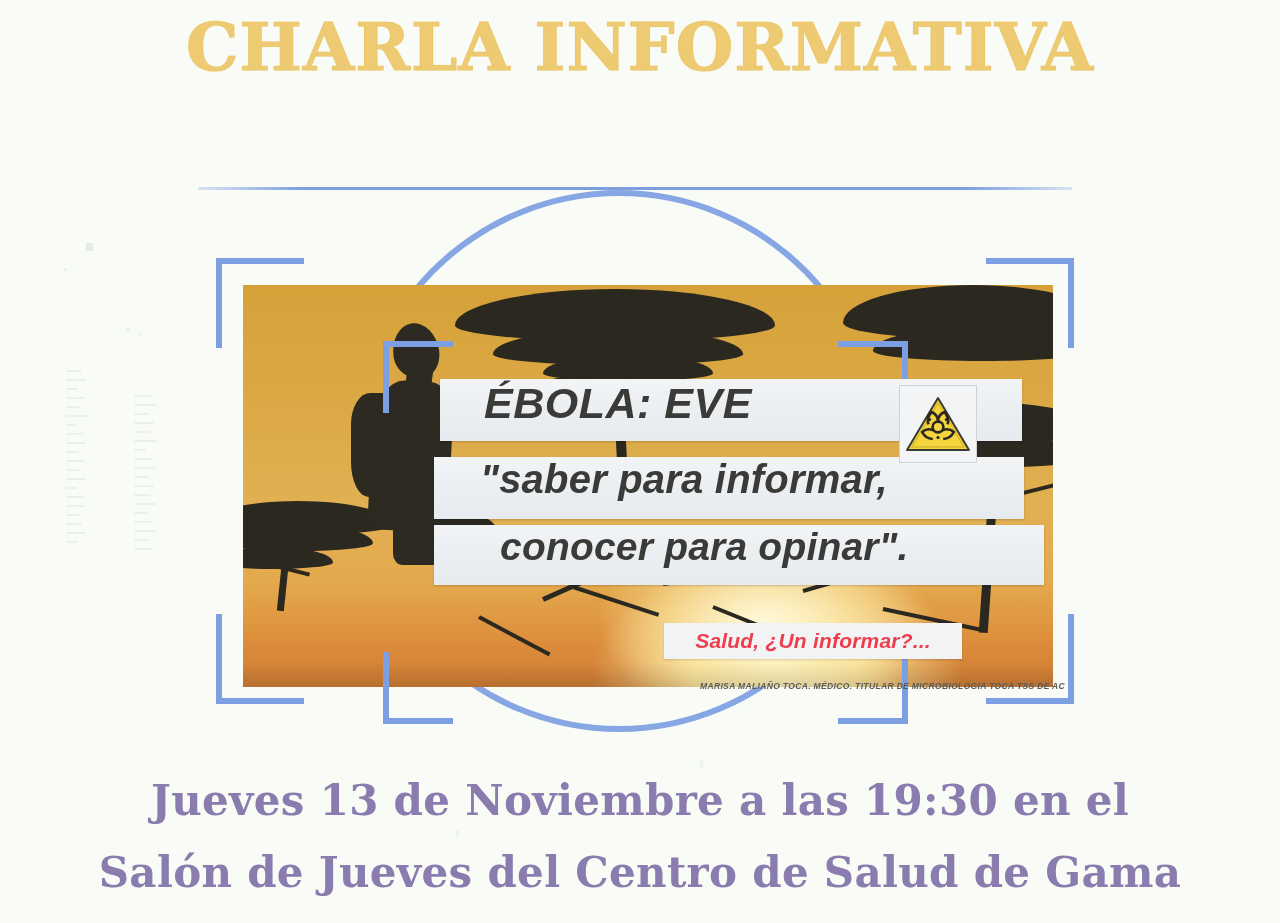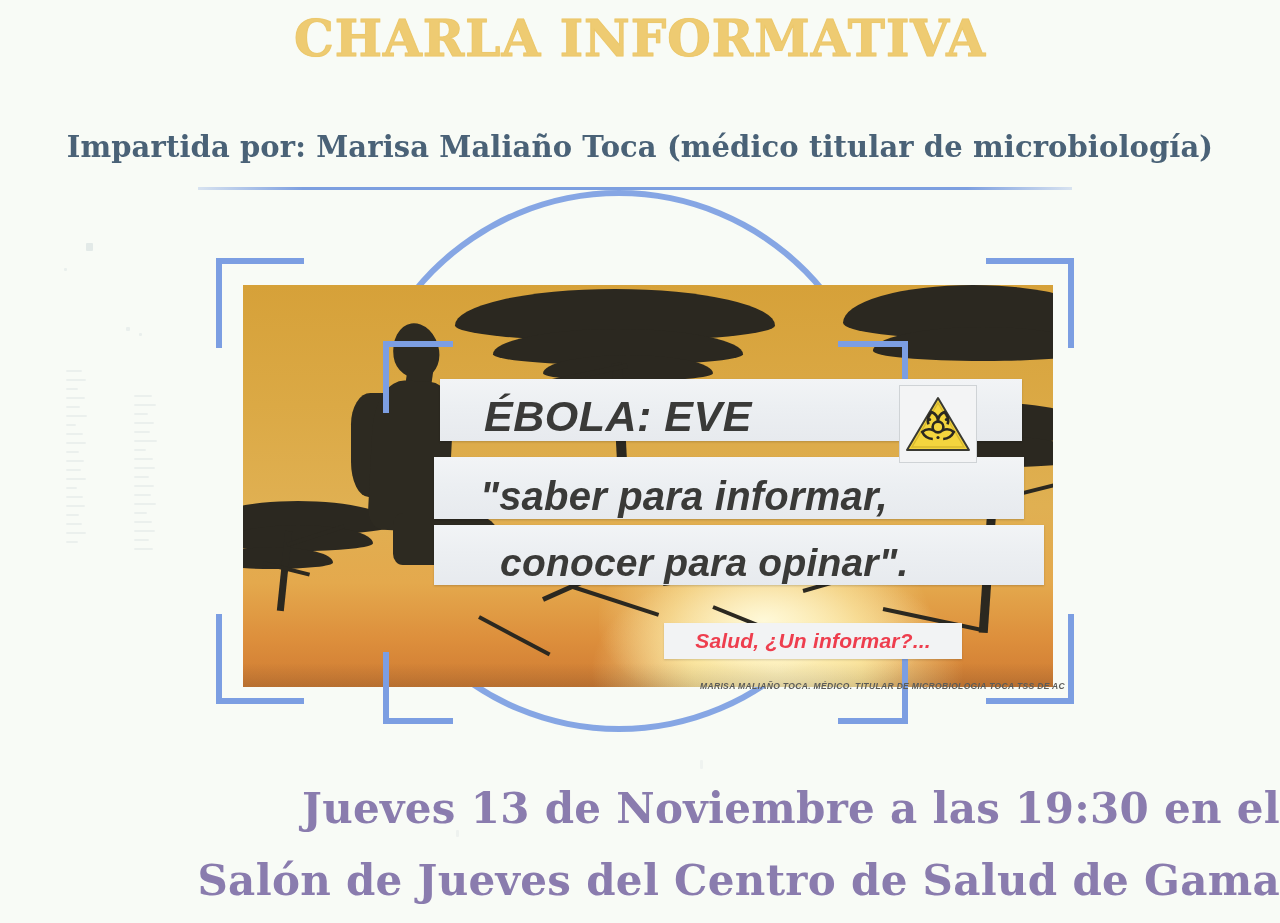--- a/index.html
+++ b/index.html
@@ -32,21 +32,21 @@
     border-radius:1px;
   }
 
   
   .title{
     position:absolute;
     left:0;right:0;top:14px;
     text-align:center;
     font-family:"DejaVu Serif","Liberation Serif",serif;
     font-weight:bold;
-    font-size:50px;
+    font-size:66px;
     letter-spacing:1px;
     color:#eecb72;
     line-height:1;
     text-shadow:0 0 1px #e7c469;
     -webkit-text-stroke:1px #ecc86c;
     white-space:nowrap;
   }
   .subtitle{
     position:absolute;
     left:0;right:0;top:130px;
@@ -146,21 +146,21 @@
 
   
   .panel{
     position:absolute;
     background:linear-gradient(to bottom,#f2f4f6 0%,#eceff2 45%,#e7eaee 100%);
     color:#3a3a38;
     font-family:"Liberation Sans","DejaVu Sans",sans-serif;
     font-weight:bold;
     font-style:italic;
     display:flex;
-    align-items:flex-end;
+    align-items:flex-start;
     box-shadow:0 1px 2px rgba(0,0,0,.18);
   }
   .panel-1{
     left:440px;top:379px;width:538px;height:62px;
     justify-content:flex-start;padding-left:44px;
     font-size:43px;letter-spacing:.5px;
   }
   .panel-2{
     left:434px;top:457px;width:544px;height:62px;
     padding-left:46px;font-size:40px;letter-spacing:.2px;
@@ -202,26 +202,25 @@
     font-weight:bold;
     font-size:8.5px;
     letter-spacing:.35px;
     white-space:nowrap;
   }
 
   
   .footer{
     position:absolute;
     left:0;right:0;top:772px;
-    text-align:right;
+    text-align:center;
     font-family:"DejaVu Serif","Liberation Serif",serif;
     font-weight:bold;
     color:#8a7cae;
     line-height:1.38;
-    margin-top:8px;
   }
   .footer-line1{font-size:42px;letter-spacing:.3px;white-space:nowrap;}
   .footer-line2{font-size:42px;letter-spacing:.3px;white-space:nowrap;margin-top:14px;}
 </style>
 </head>
 <body>
 
 <div class="poster">
 
   <div class="artifact" style="left:86px;top:243px;width:7px;height:8px;opacity:.45;"></div>
@@ -267,21 +266,20 @@
       <i style="width:17px"></i>
     <i style="width:22px"></i>
       <i style="width:13px"></i>
       <i style="width:18px"></i>
       <i style="width:21px"></i>
     <i style="width:15px"></i>
       <i style="width:19px"></i>
   </div>
 
   <div class="title">CHARLA INFORMATIVA</div>
-  <div class="subtitle">Impartida por: Marisa Maliaño Toca (médico titular de microbiología)</div>
 
   <div class="blue-rule"></div>
   <div class="circle"></div>
   <div class="bracket tl"></div>
   <div class="bracket tr"></div>
   <div class="bracket bl"></div>
   <div class="bracket br"></div>
 
   <div class="photo">
     <div class="sky"></div>

